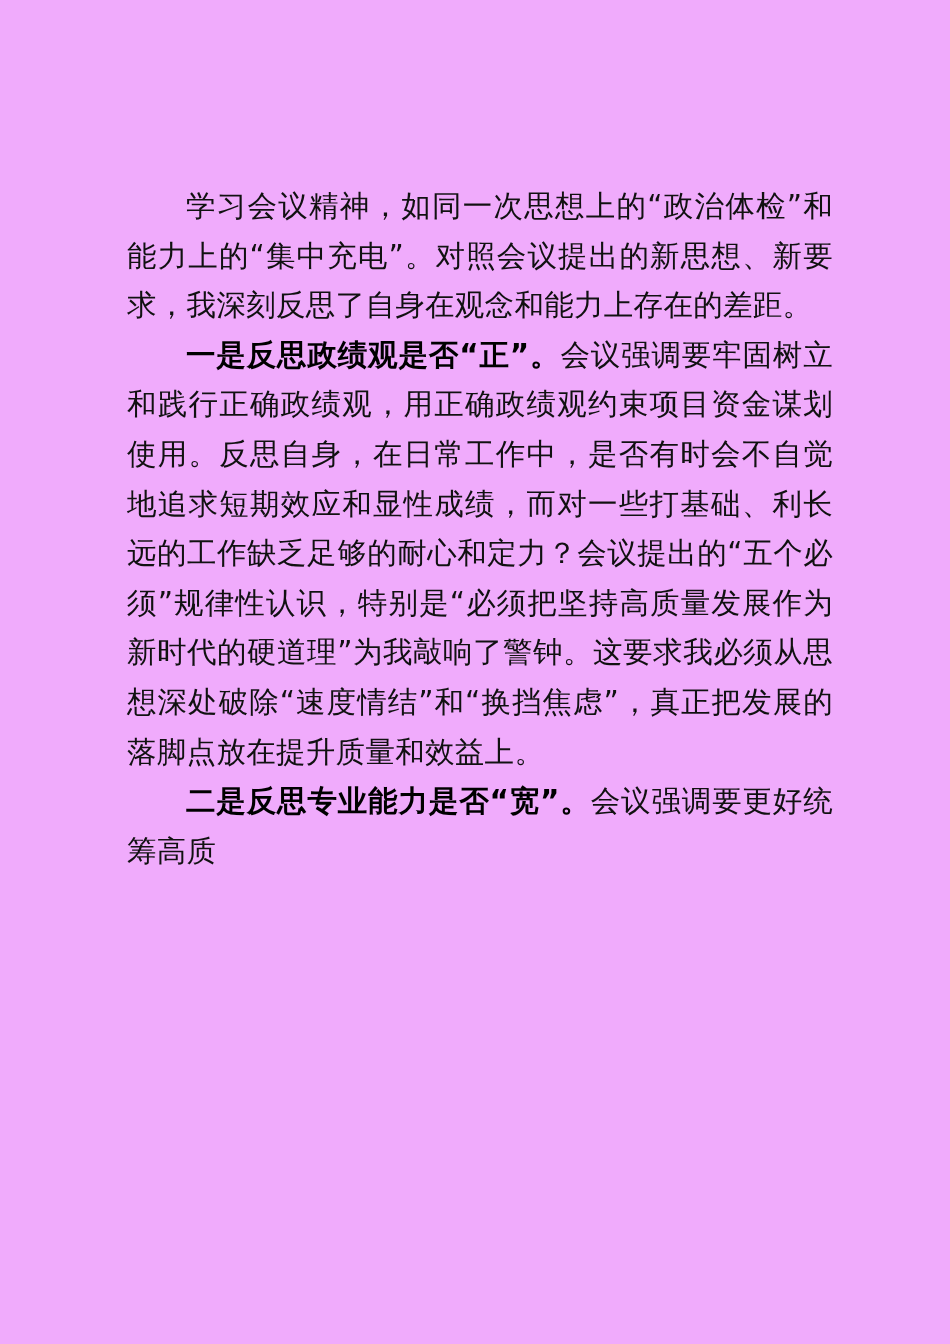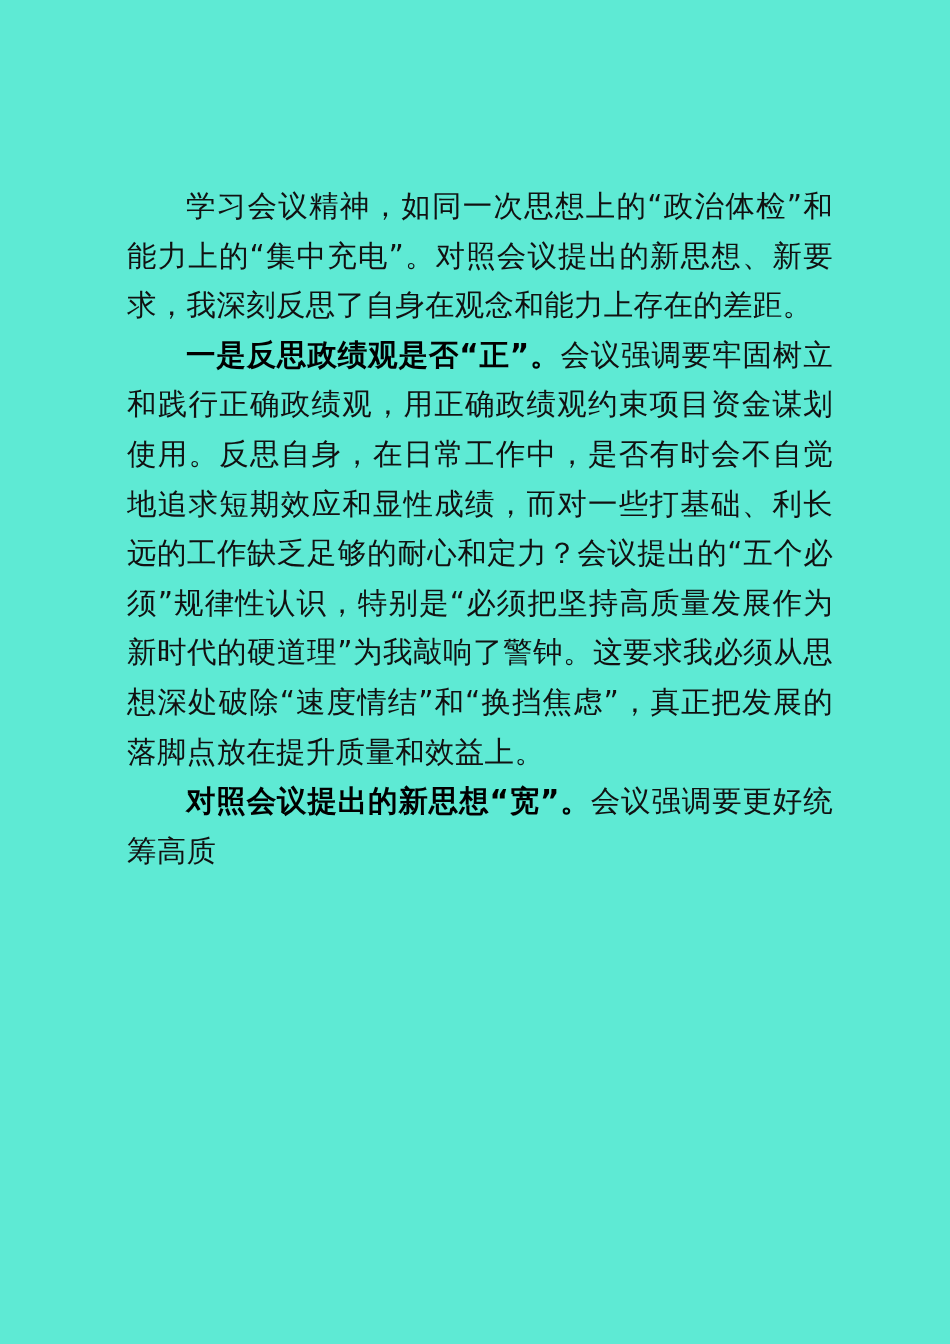--- a/index.html
+++ b/index.html
@@ -12,21 +12,21 @@
       height: 1344px;
       overflow: hidden;
       position: relative;
     }
     .page {
       position: absolute;
       left: 0;
       top: 0;
       width: 950px;
       height: 1344px;
-      background: #5eead4;
+      background: #f0abfc;
     }
     .content {
       position: absolute;
       left: 127px;
       top: 182px;
       width: 706px;
       font-family: "DejaVu Sans", "Liberation Sans", sans-serif;
       font-size: 29.5px;
       line-height: 49.6px;
       color: #111111;
@@ -49,16 +49,16 @@
 
 <div class="page">
   <div class="content">
     <p class="para">
       <span class="lead"></span><span>学习会议精神，如同一次思想上的“政治体检”和能力上的“集中充电”。对照会议提出的新思想、新要求，我深刻反思了自身在观念和能力上存在的差距。</span>
     </p>
     <p class="para">
       <span class="lead">一是反思政绩观是否“正”。</span><span>会议强调要牢固树立和践行正确政绩观，用正确政绩观约束项目资金谋划使用。反思自身，在日常工作中，是否有时会不自觉地追求短期效应和显性成绩，而对一些打基础、利长远的工作缺乏足够的耐心和定力？会议提出的“五个必须”规律性认识，特别是“必须把坚持高质量发展作为新时代的硬道理”为我敲响了警钟。这要求我必须从思想深处破除“速度情结”和“换挡焦虑”，真正把发展的落脚点放在提升质量和效益上。</span>
     </p>
     <p class="para">
-      <span class="lead">对照会议提出的新思想“宽”。</span><span>会议强调要更好统筹高质</span>
+      <span class="lead">二是反思专业能力是否“宽”。</span><span>会议强调要更好统筹高质</span>
     </p>
   </div>
 </div>
 
 </body></html>

